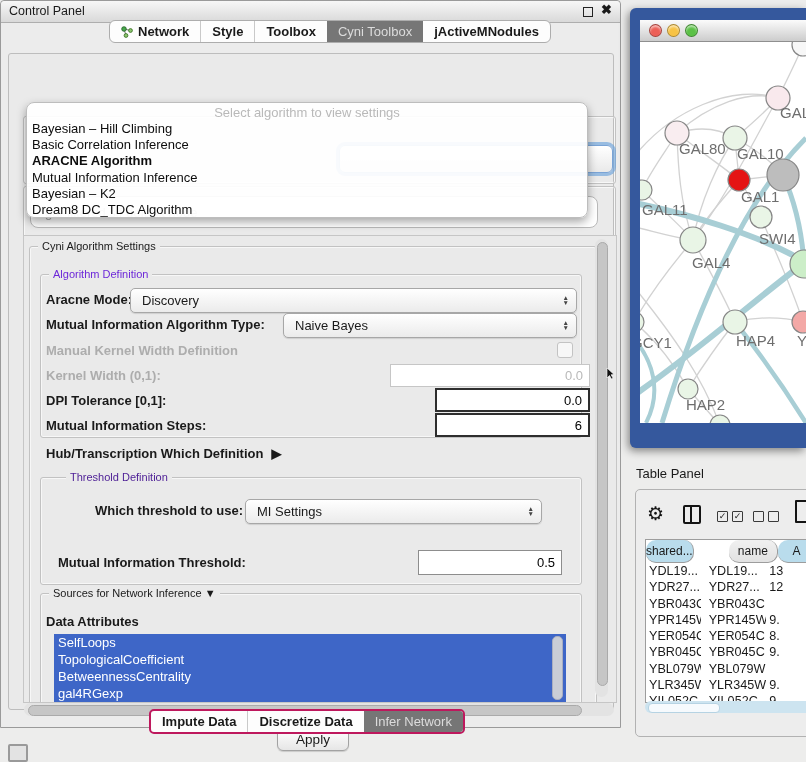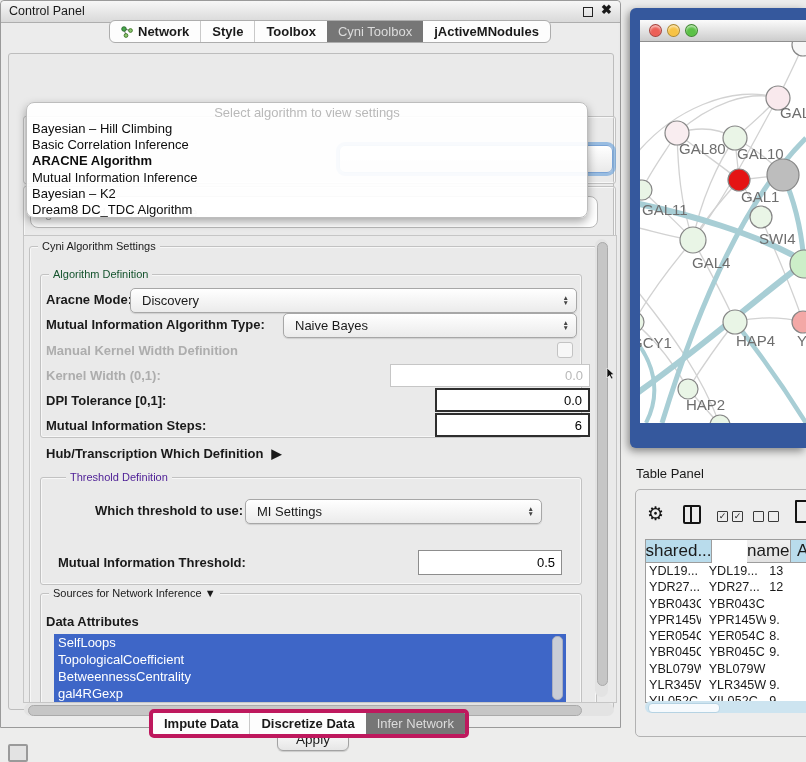--- a/index.html
+++ b/index.html
@@ -35,21 +35,21 @@
              font-size:13px;color:#a8a8a8;line-height:32px;padding-left:14px;box-sizing:border-box;}
   
   #algo-popup{left:17px;top:48px;width:560px;height:114px;background:rgba(255,255,255,0.93);
               border:1px solid #bdbdbd;border-radius:8px;box-shadow:0 4px 10px rgba(0,0,0,.35);z-index:5;}
   #algo-popup-title{text-align:center;font-size:13px;color:#b9b9b9;padding-top:2px;height:16px;}
   .popup-item{font-size:13px;line-height:16.2px;padding-left:5px;color:#0d0d0d;white-space:nowrap;}
   .popup-item.selected{font-weight:bold;}
   
   #scrollpane{left:14px;top:181px;width:592px;height:466px;background:#eaeaea;border:1px solid #c6c6c6;overflow:hidden;}
   #cyni-group{left:5px;top:10px;width:566px;height:620px;}
-  .blue-title{color:#14532d;}
+  .blue-title{color:#6d28d9;}
   .green-title{color:#4c1d95;margin-left:17px;}
   .lbl{position:absolute;font-size:13px;font-weight:bold;white-space:nowrap;}
   .lbl.disabled{color:#adadad;}
   .combo{position:absolute;border:1px solid #a7a7a7;border-radius:5px;background:linear-gradient(#ffffff,#ebebeb);
          font-size:13px;display:flex;align-items:center;padding:0 24px 0 11px;box-sizing:border-box;box-shadow:0 1px 1px rgba(0,0,0,.12);}
   .combo .arrows{position:absolute;right:7px;top:50%;transform:translateY(-52%);display:flex;flex-direction:column;
                  font-size:6.5px;line-height:5.5px;color:#444;}
   .field{position:absolute;text-align:right;font-size:13px;font-family:"Liberation Sans",sans-serif;
          padding:0 6px;border:2px solid #2e2e2e;background:#fff;box-sizing:border-box;}
   .field.thin{border:1px solid #8d8d8d;}
@@ -62,21 +62,21 @@
   #attr-vscroll{left:528px;top:400px;width:9px;height:62px;border-radius:5px;background:#c9cdd6;border:1px solid #a9aec0;}
   
   #pane-vscroll{left:571px;top:3px;width:13px;height:458px;background:#e3e3e3;border-radius:7px;}
   #pane-vthumb{left:2px;top:3px;width:9px;height:442px;background:#c6c6c6;border:1px solid #aaaaaa;border-radius:6px;}
   #pane-hscroll{left:15px;top:649px;width:590px;height:13px;background:#e3e3e3;border-radius:7px;}
   #pane-hthumb{left:4px;top:2px;width:552px;height:9px;background:#c6c6c6;border:1px solid #aaaaaa;border-radius:6px;}
   
   #apply-btn{left:268px;top:674px;width:70px;height:21px;border:1px solid #a2a2a2;border-radius:6px;
              background:linear-gradient(#ffffff,#e6e6e6);font-size:13.5px;text-align:center;line-height:21px;box-shadow:0 1px 1px rgba(0,0,0,.15);}
   #bottom-tab-bar{left:148px;top:708px;height:21px;display:flex;align-items:stretch;background:#fdfdfd;
-                  border:4px solid #be185d;border-radius:5px;overflow:hidden;}
+                  border:2px solid #be185d;border-radius:5px;overflow:hidden;}
   #corner-icon{left:8px;top:744px;width:16px;height:14px;border:2px solid #9a9a9a;background:#e3e3e3;border-radius:2px;}
   
   #net-window{left:630px;top:8px;width:176px;height:440px;background:#35589d;border-radius:6px 0 0 6px;
               box-shadow:-2px 3px 8px rgba(0,0,0,.45);}
   #net-titlebar{left:10px;top:12px;width:166px;height:22px;background:linear-gradient(#fbfbfb,#cccccc);
                 border-bottom:1px solid #8f8f8f;display:flex;align-items:center;padding-left:9px;box-sizing:border-box;}
   .light{width:13px;height:13px;border-radius:50%;margin-right:5px;border:1px solid rgba(0,0,0,.3);
          box-shadow:inset 0 2px 2px rgba(255,255,255,.55);box-sizing:border-box;}
   #net-canvas{left:10px;top:34px;width:166px;height:381px;background:#fff;overflow:hidden;}
   
@@ -86,21 +86,21 @@
   .tb-icon{position:absolute;color:#141414;}
   #icon-gear{left:11px;top:12px;font-size:19px;}
   #icon-columns{left:47px;top:15px;width:14px;height:15px;border:2px solid #141414;border-radius:2px;}
   #icon-columns div{position:absolute;left:5px;top:0;width:2px;height:100%;background:#141414;}
   .chk-pair{display:flex;gap:4px;}
   .chk{width:9px;height:9px;border:1.3px solid #3a3a3a;border-radius:1px;font-size:9px;line-height:8px;text-align:center;color:#222;}
   #icon-doc{left:159px;top:10px;width:13px;height:19px;border:2px solid #141414;border-radius:1px;background:#ededed;}
   #tbl{left:9px;top:49px;width:170px;background:#fff;border:1px solid #9d9d9d;}
   .tbl-head{display:flex;height:23px;}
   .th{box-sizing:border-box;border-right:1px solid #9d9d9d;border-bottom:1px solid #9d9d9d;
-      font-size:17px;display:flex;align-items:center;justify-content:center;background:linear-gradient(#f0f0f0,#e2e2e2);}
+      font-size:12px;display:flex;align-items:center;justify-content:center;background:linear-gradient(#f0f0f0,#e2e2e2);border-radius:10px;}
   .th.hl{background:#b9dcec;}
   .tr{display:flex;height:16.3px;}
   .td{box-sizing:border-box;font-size:12.6px;line-height:16.3px;white-space:nowrap;overflow:hidden;}
   #tbl-hscroll{left:9px;top:211px;width:170px;height:12px;background:#cde4f0;border-radius:6px;}
   #tbl-hthumb{left:3px;top:2px;width:70px;height:8px;background:#f6fafd;border:1px solid #b6d3e3;border-radius:4px;}
   #cursor{left:606px;top:368px;z-index:9;}
   #top-notch{left:10px;top:0;width:1px;height:7px;background:#b5b5b5;}
 </style>
 </head>
 <body>

